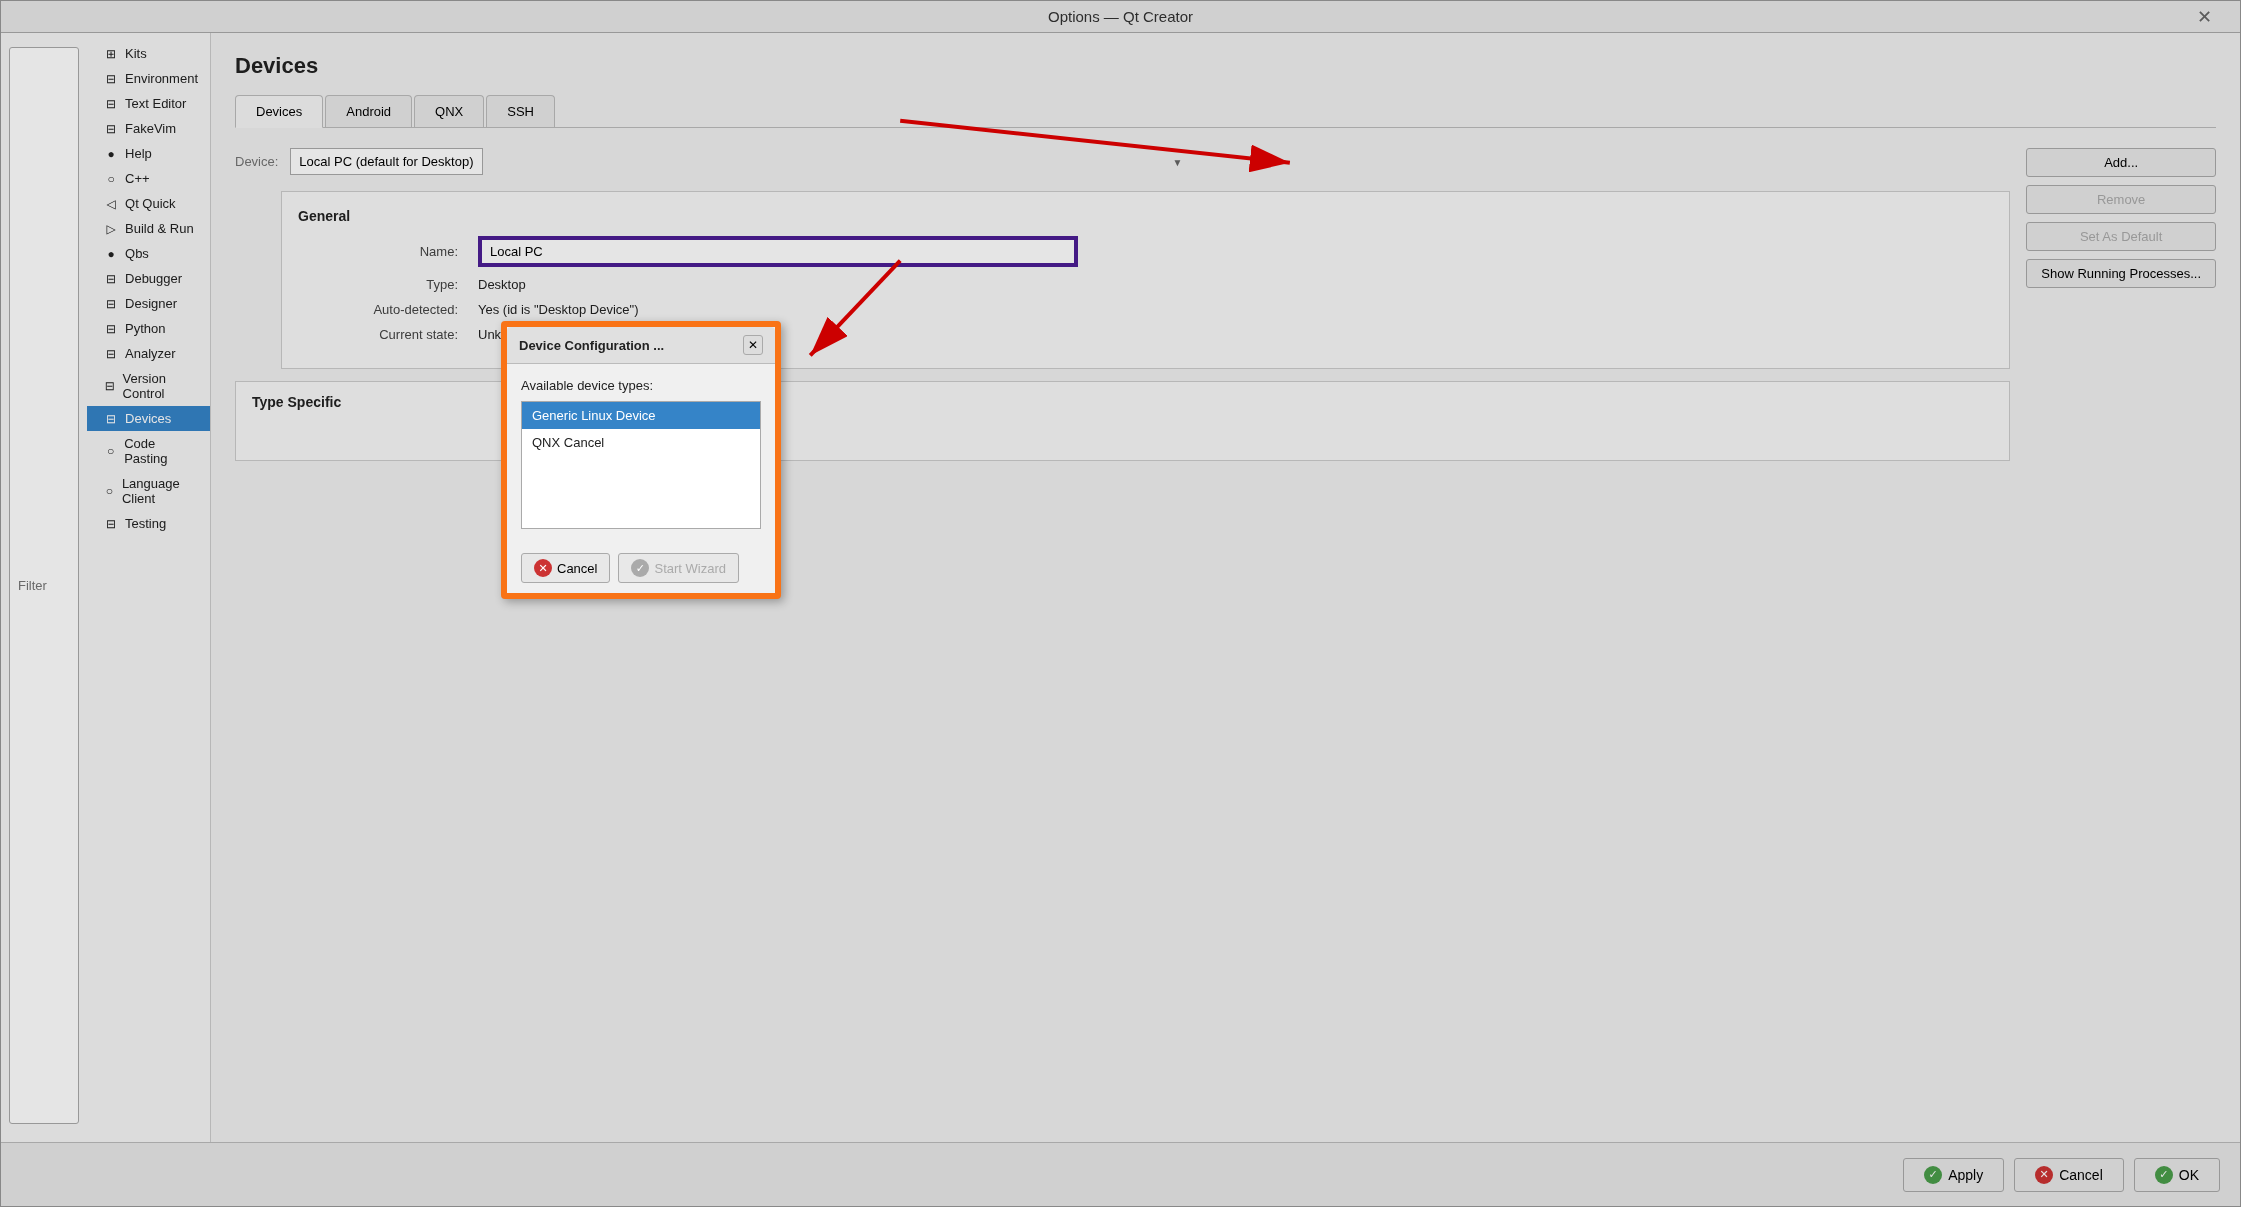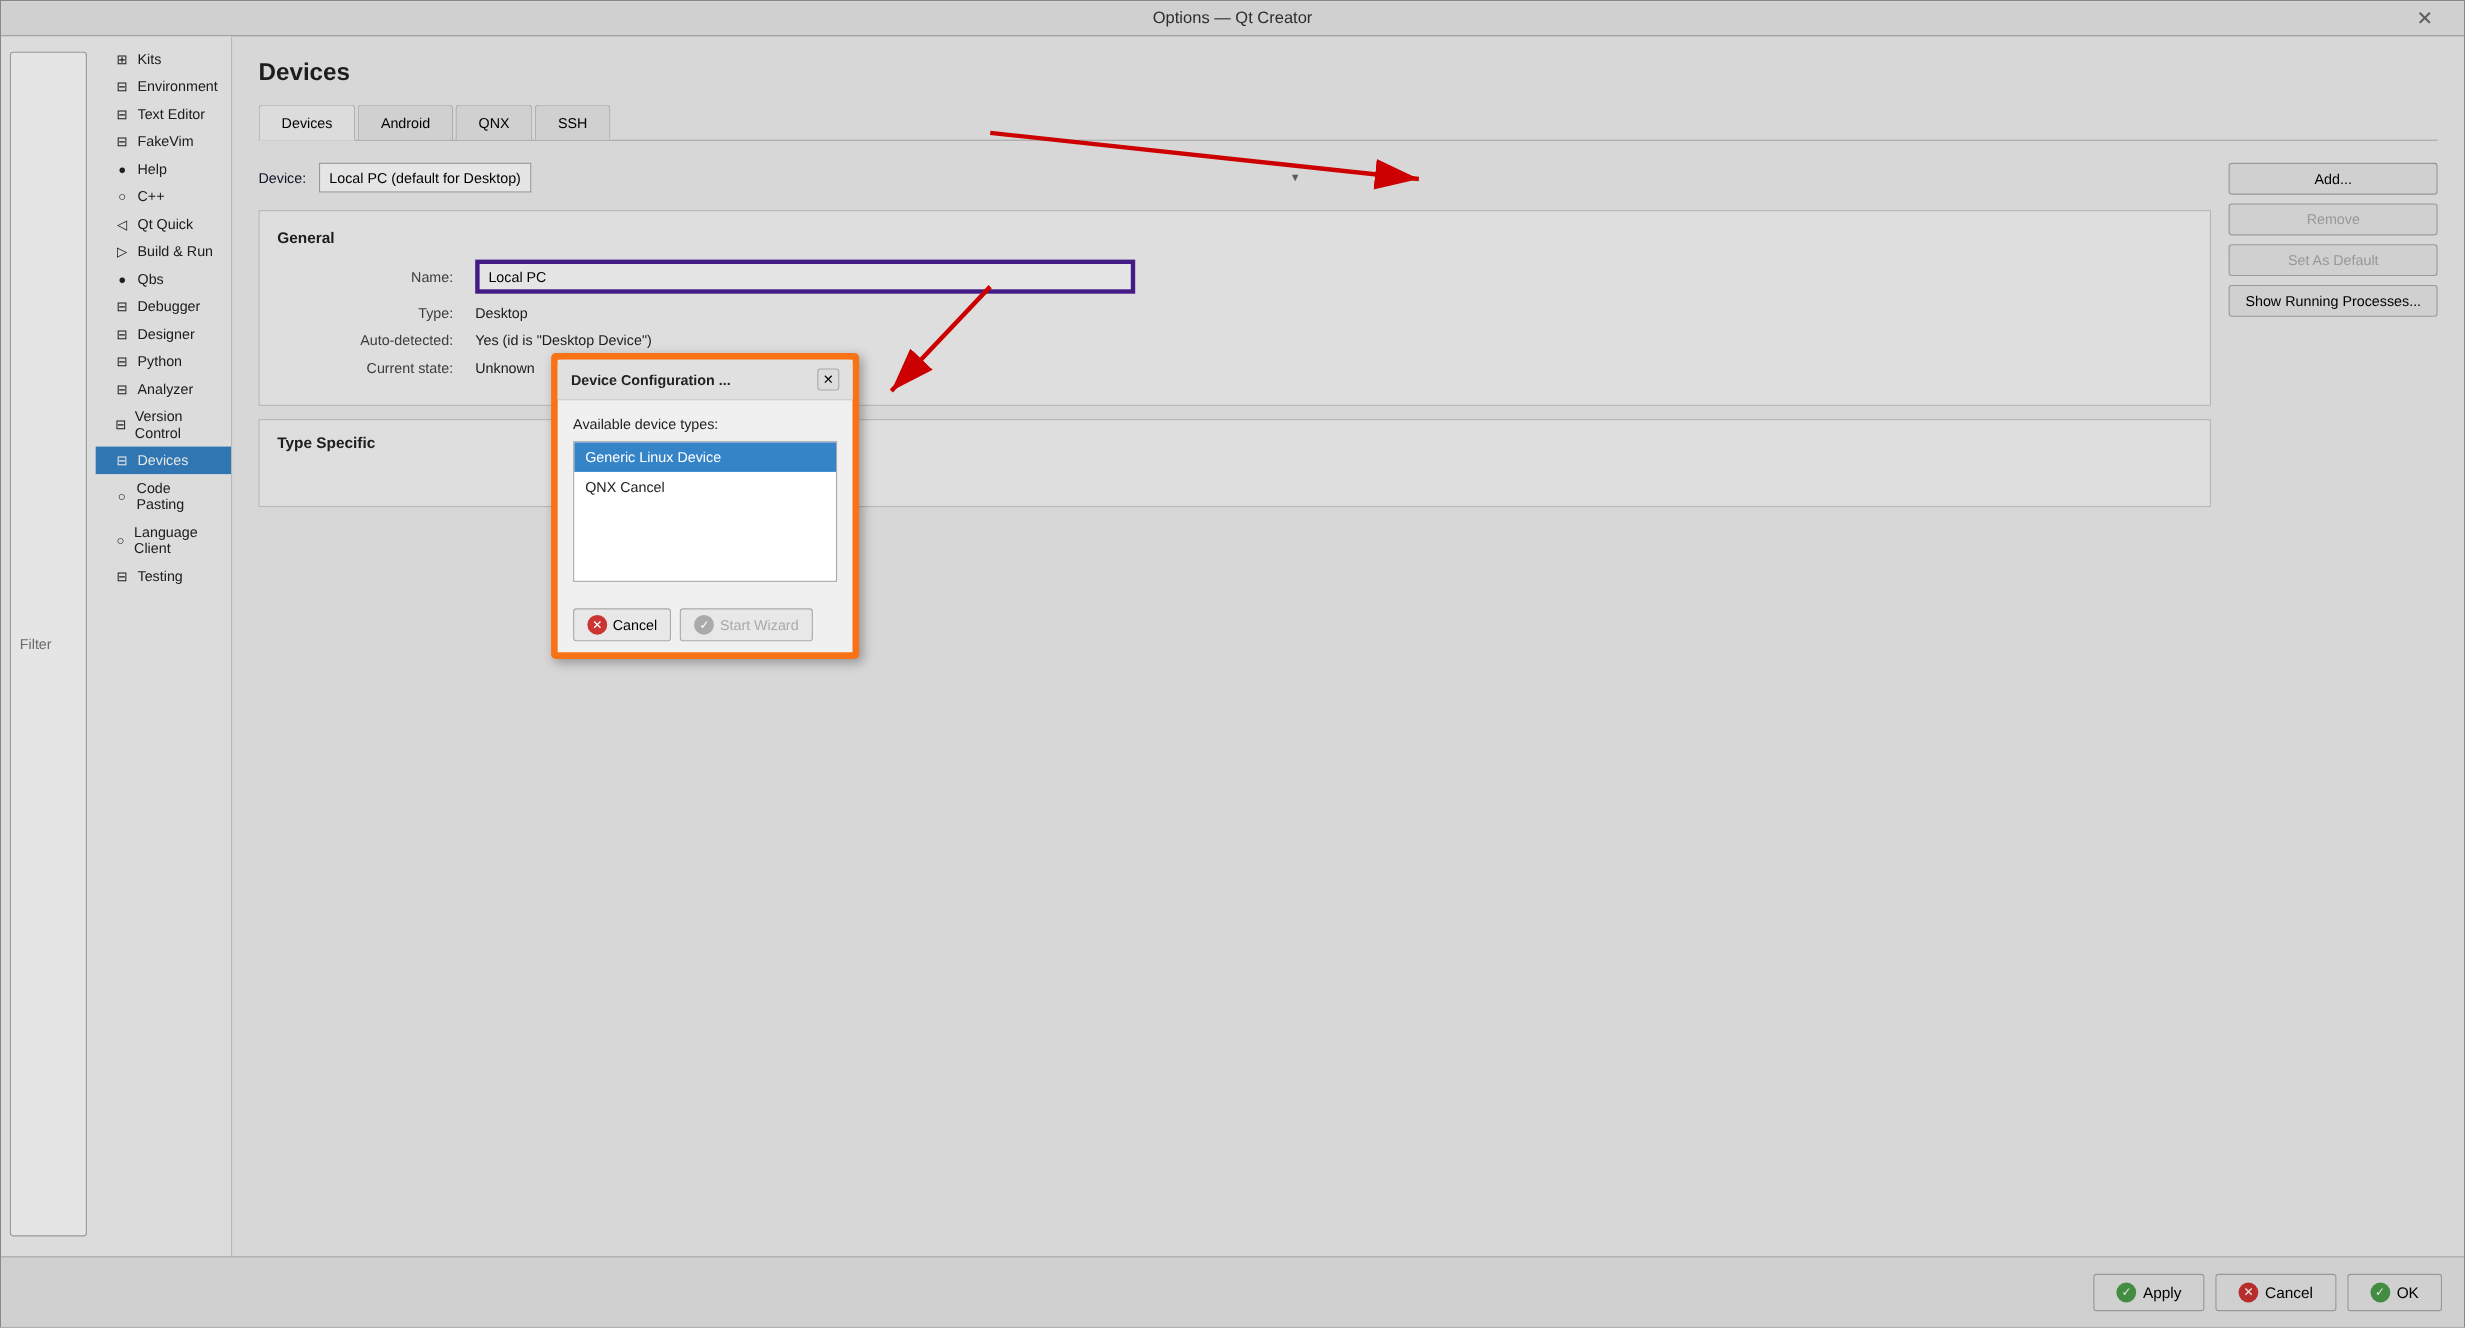--- a/index.html
+++ b/index.html
@@ -143,21 +143,21 @@
     
     .device-row {
       display: flex;
       align-items: center;
       margin-bottom: 16px;
       gap: 12px;
     }
 
     .device-label {
       font-size: 13px;
-      color: #0f172a;
+      color: #737373;
       white-space: nowrap;
     }
 
     .device-select {
       flex: 1;
       padding: 5px 8px;
       border: 1px solid #aaa;
       background: white;
       font-size: 13px;
       appearance: none;
@@ -511,21 +511,21 @@
         <div class="main-panel">
           <div class="device-row">
             <span class="device-label">Device:</span>
             <div class="device-select-wrapper">
               <select class="device-select">
                 <option>Local PC (default for Desktop)</option>
               </select>
             </div>
           </div>
 
-          <div style="border: 1px solid #ccc; background: #f8f8f8; padding: 16px 0 10px 16px; margin-bottom: 12px;">
+          <div style="border: 1px solid #ccc; background: #f8f8f8; padding: 16px 0 10px 16px; margin-bottom: 12px; margin-left: 46px;">
             <div class="section-title">General</div>
             <div class="info-grid">
               <span class="info-label">Name:</span>
               <input class="info-input" type="text" id="name-input" value="Local PC" style="">
 
               <span class="info-label">Type:</span>
               <span class="info-value">Desktop</span>
 
               <span class="info-label">Auto-detected:</span>
               <span class="info-value">Yes (id is "Desktop Device")</span>

